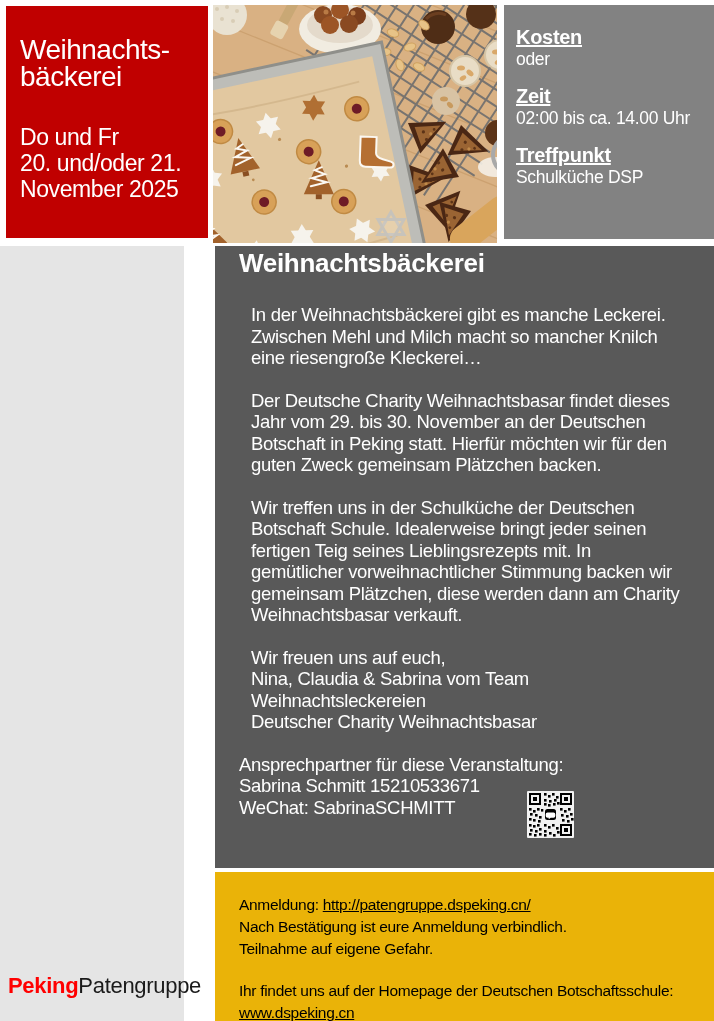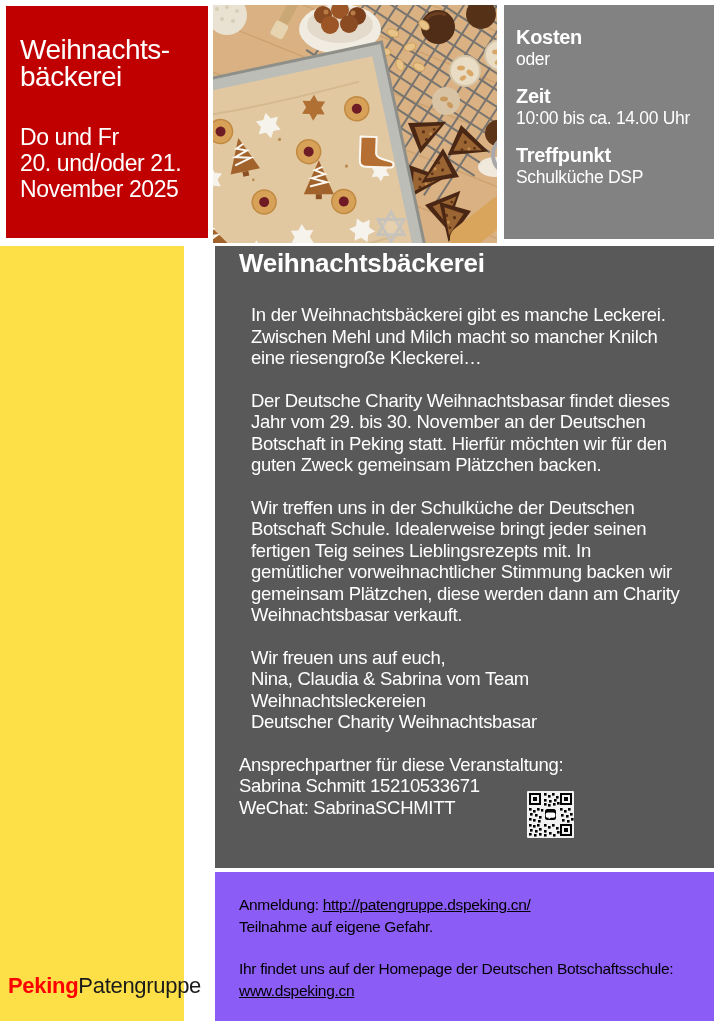--- a/index.html
+++ b/index.html
@@ -13,39 +13,39 @@
   .event-dates{font-size:23px;line-height:26px;letter-spacing:-0.4px;white-space:pre-line;}
 
   
   .photo{position:absolute;left:213px;top:5px;width:284px;height:238px;overflow:hidden;}
   .photo svg{display:block;}
 
   
   .box-info{position:absolute;left:504px;top:5px;width:210px;height:234px;background:#828282;
             color:#fff;box-sizing:border-box;padding:20px 10px 0 12px;letter-spacing:-0.3px;}
   .info-group{margin:0 0 14px 0;}
-  .info-label{font-weight:bold;font-size:20px;line-height:24px;}
+  .info-label{font-weight:bold;font-size:20px;line-height:24px;text-decoration:underline;}
   .info-value{font-size:17.5px;line-height:21px;}
 
   
-  .sidebar{position:absolute;left:0;top:246px;width:184px;height:775px;background:#fde047;}
+  .sidebar{position:absolute;left:0;top:246px;width:184px;height:775px;background:#e5e5e5;}
   .brand{position:absolute;left:8px;bottom:22px;font-size:22px;letter-spacing:-0.3px;white-space:nowrap;}
   .brand-red{color:#FF0000;font-weight:bold;}
   .brand-black{color:#1a1a1a;font-weight:normal;}
 
   
   .box-main{position:absolute;left:215px;top:246px;width:499px;height:622px;background:#595959;
             color:#fff;box-sizing:border-box;padding:2px 26px 0 24px;letter-spacing:-0.3px;}
   .main-title{font-size:26px;font-weight:bold;line-height:30px;margin:0 0 26px 0;}
   .box-main p{font-size:18.5px;line-height:21.5px;margin:0 0 21px 12px;white-space:pre-line;}
   .contact-line{font-size:18.5px;line-height:21.5px;}
   .qr{position:absolute;left:312px;top:545px;width:47px;height:47px;}
 
   
-  .box-footer{position:absolute;left:215px;top:872px;width:499px;height:149px;background:#8b5cf6;
+  .box-footer{position:absolute;left:215px;top:872px;width:499px;height:149px;background:#eab308;
               color:#000;box-sizing:border-box;padding:22px 20px 0 24px;font-size:15.5px;line-height:22px;letter-spacing:-0.3px;}
   .footer-gap{height:20px;}
   .footer-link{color:#000;text-decoration:underline;cursor:pointer;}
 </style>
 </head>
 <body>
 
 <div class="page">
 
   <div class="box-event">
@@ -235,21 +235,21 @@
     </svg>
   </div>
 
   <div class="box-info">
     <div class="info-group">
       <div class="info-label">Kosten</div>
       <div class="info-value">oder</div>
     </div>
     <div class="info-group">
       <div class="info-label">Zeit</div>
-      <div class="info-value">10:00 bis ca. 14.00 Uhr</div>
+      <div class="info-value">02:00 bis ca. 14.00 Uhr</div>
     </div>
     <div class="info-group">
       <div class="info-label">Treffpunkt</div>
       <div class="info-value">Schulküche DSP</div>
     </div>
   </div>
 
   <div class="sidebar">
     <div class="brand">
       <span class="brand-red">Peking</span><span class="brand-black">Patengruppe</span>
@@ -350,19 +350,20 @@
         <rect x="18" y="18" width="11" height="11" fill="#000000" rx="2.5"></rect>
         <path d="M20.5 21.5 h6 a1.8 1.8 0 0 1 1.8 1.8 v1.6 a1.8 1.8 0 0 1 -1.8 1.8 h-2.8 l-2 1.6 v-1.6 h-1.2 a1.8 1.8 0 0 1 -1.8 -1.8 v-1.6 a1.8 1.8 0 0 1 1.8 -1.8 z" fill="#FFFFFF"></path>
       </svg>
     </div>
   </div>
 
   <div class="box-footer">
     <div>
       <span>Anmeldung: </span><a class="footer-link">http://patengruppe.dspeking.cn/</a>
     </div>
+    <div>Nach Bestätigung ist eure Anmeldung verbindlich.</div>
     <div>Teilnahme auf eigene Gefahr.</div>
     <div class="footer-gap"></div>
     <div>Ihr findet uns auf der Homepage der Deutschen Botschaftsschule:</div>
     <div><a class="footer-link">www.dspeking.cn</a></div>
   </div>
 
 </div>
 
 </body></html>

